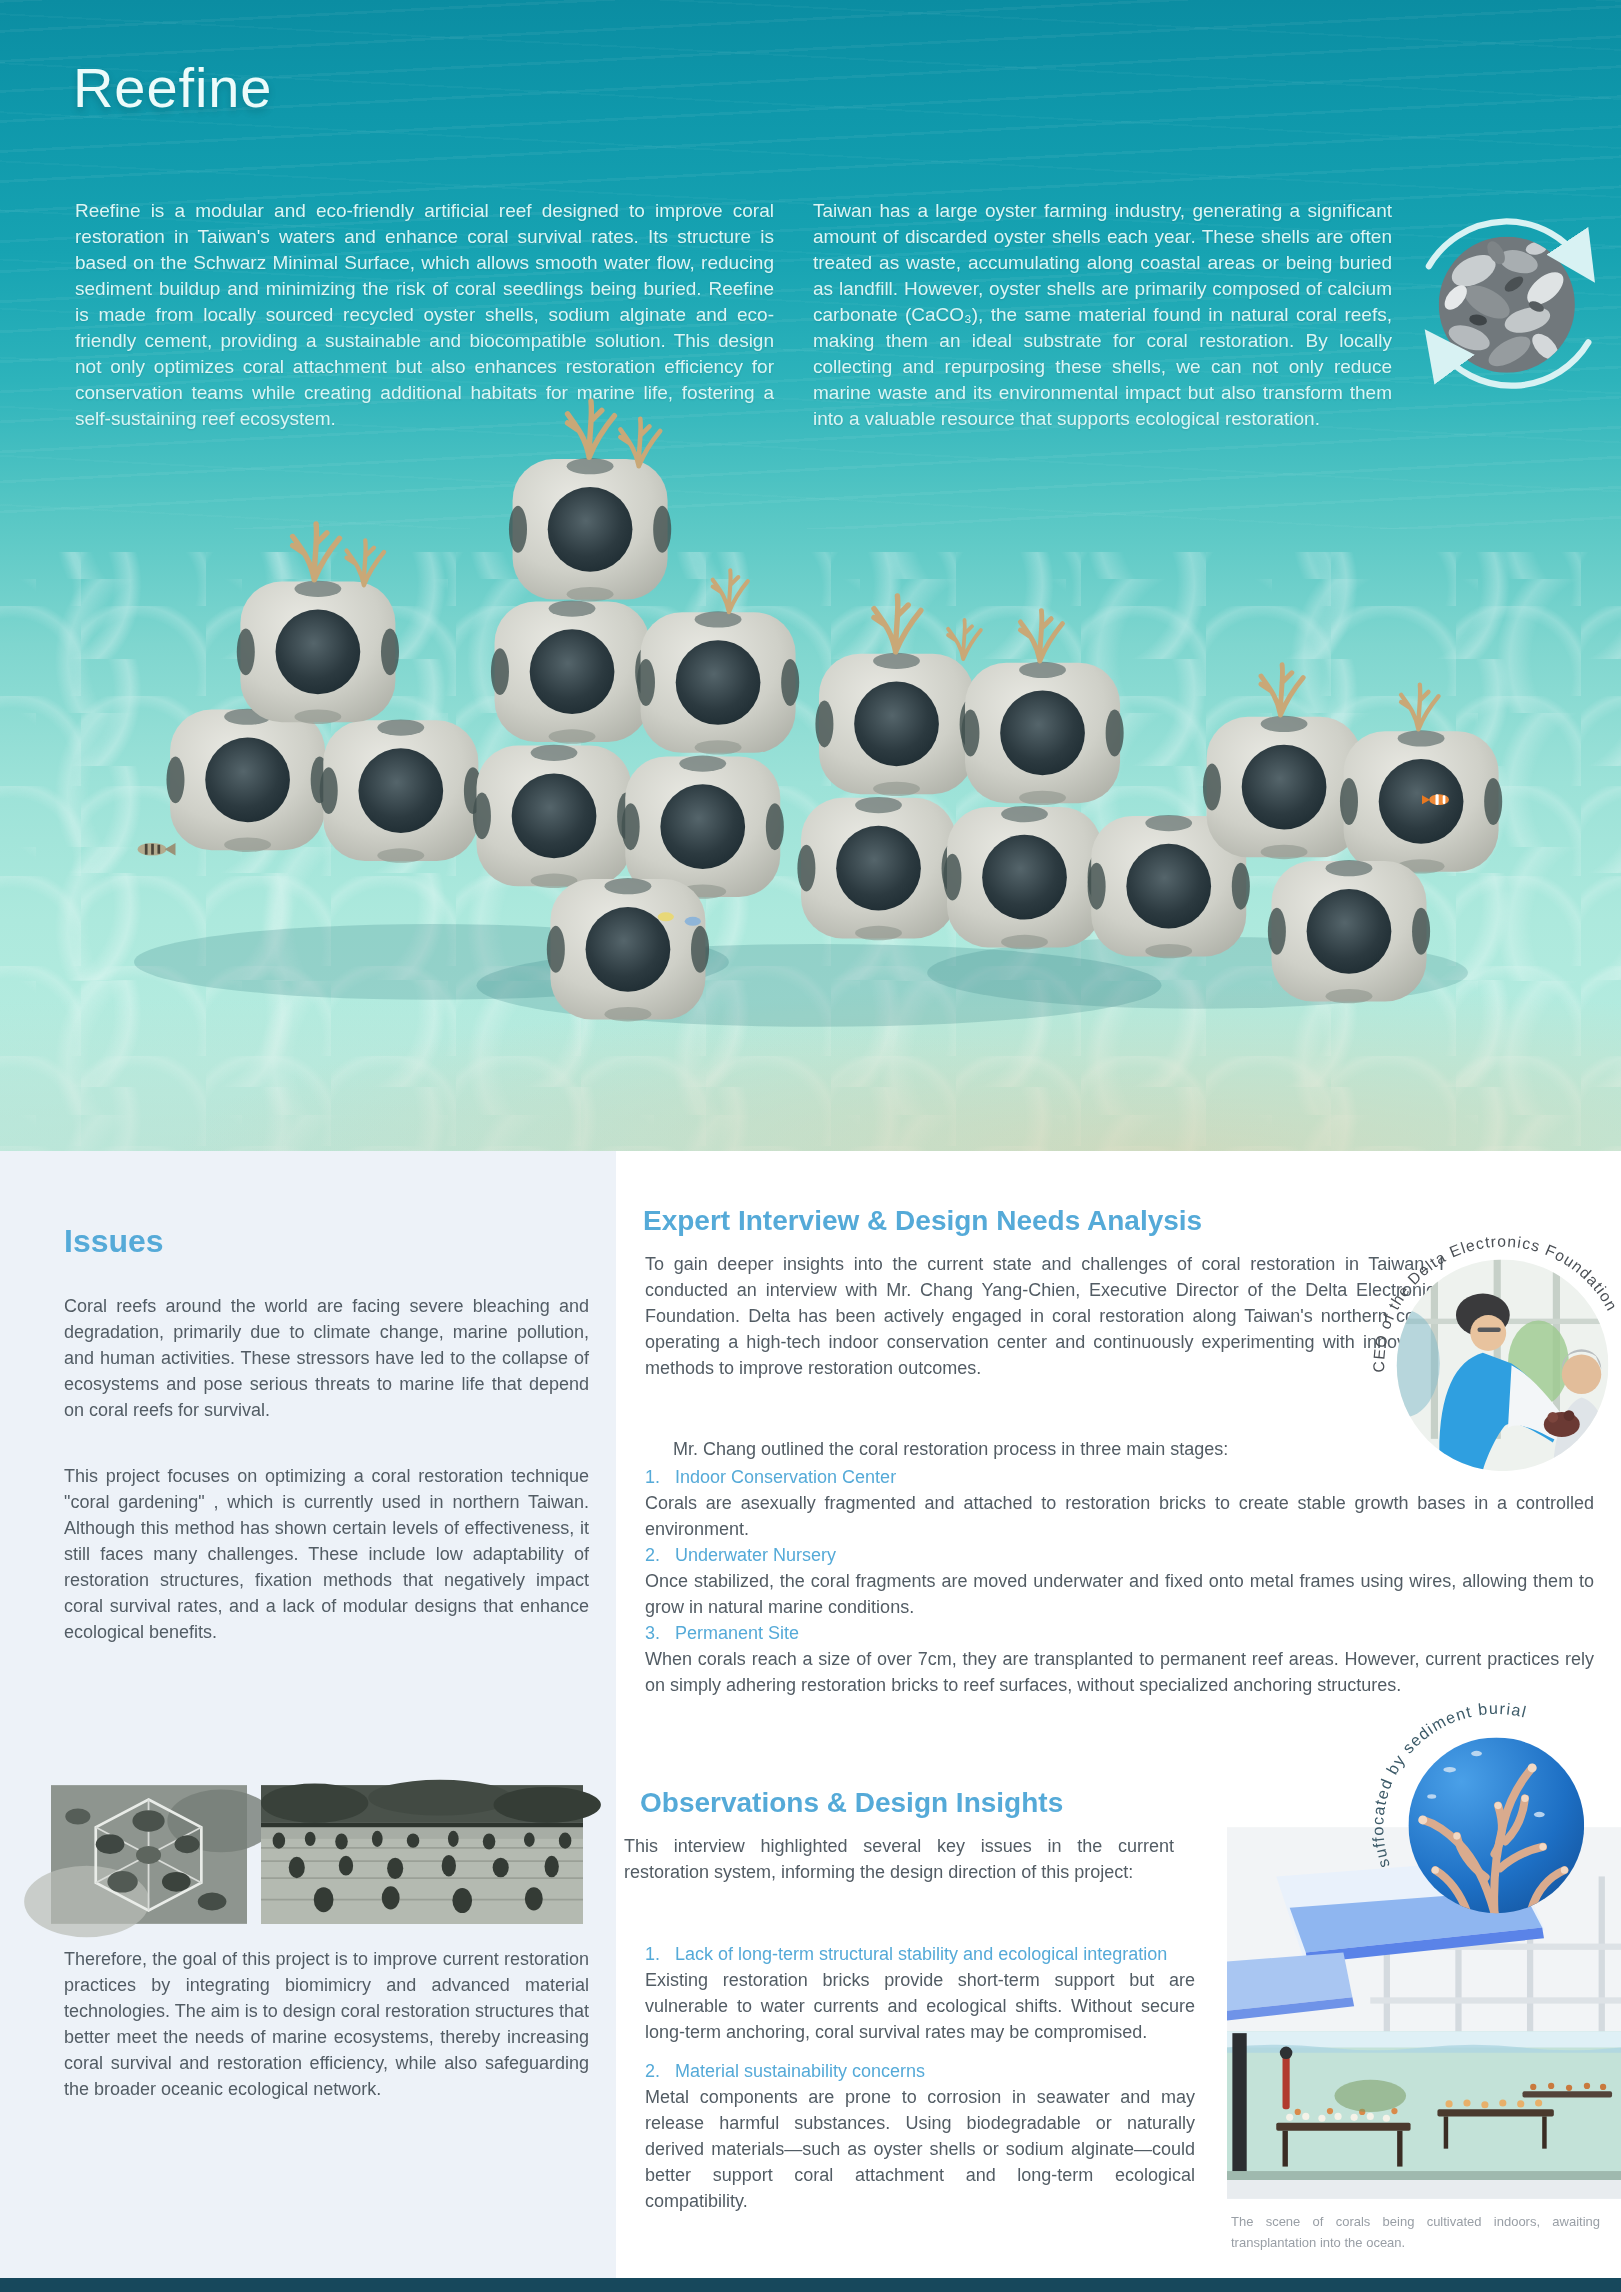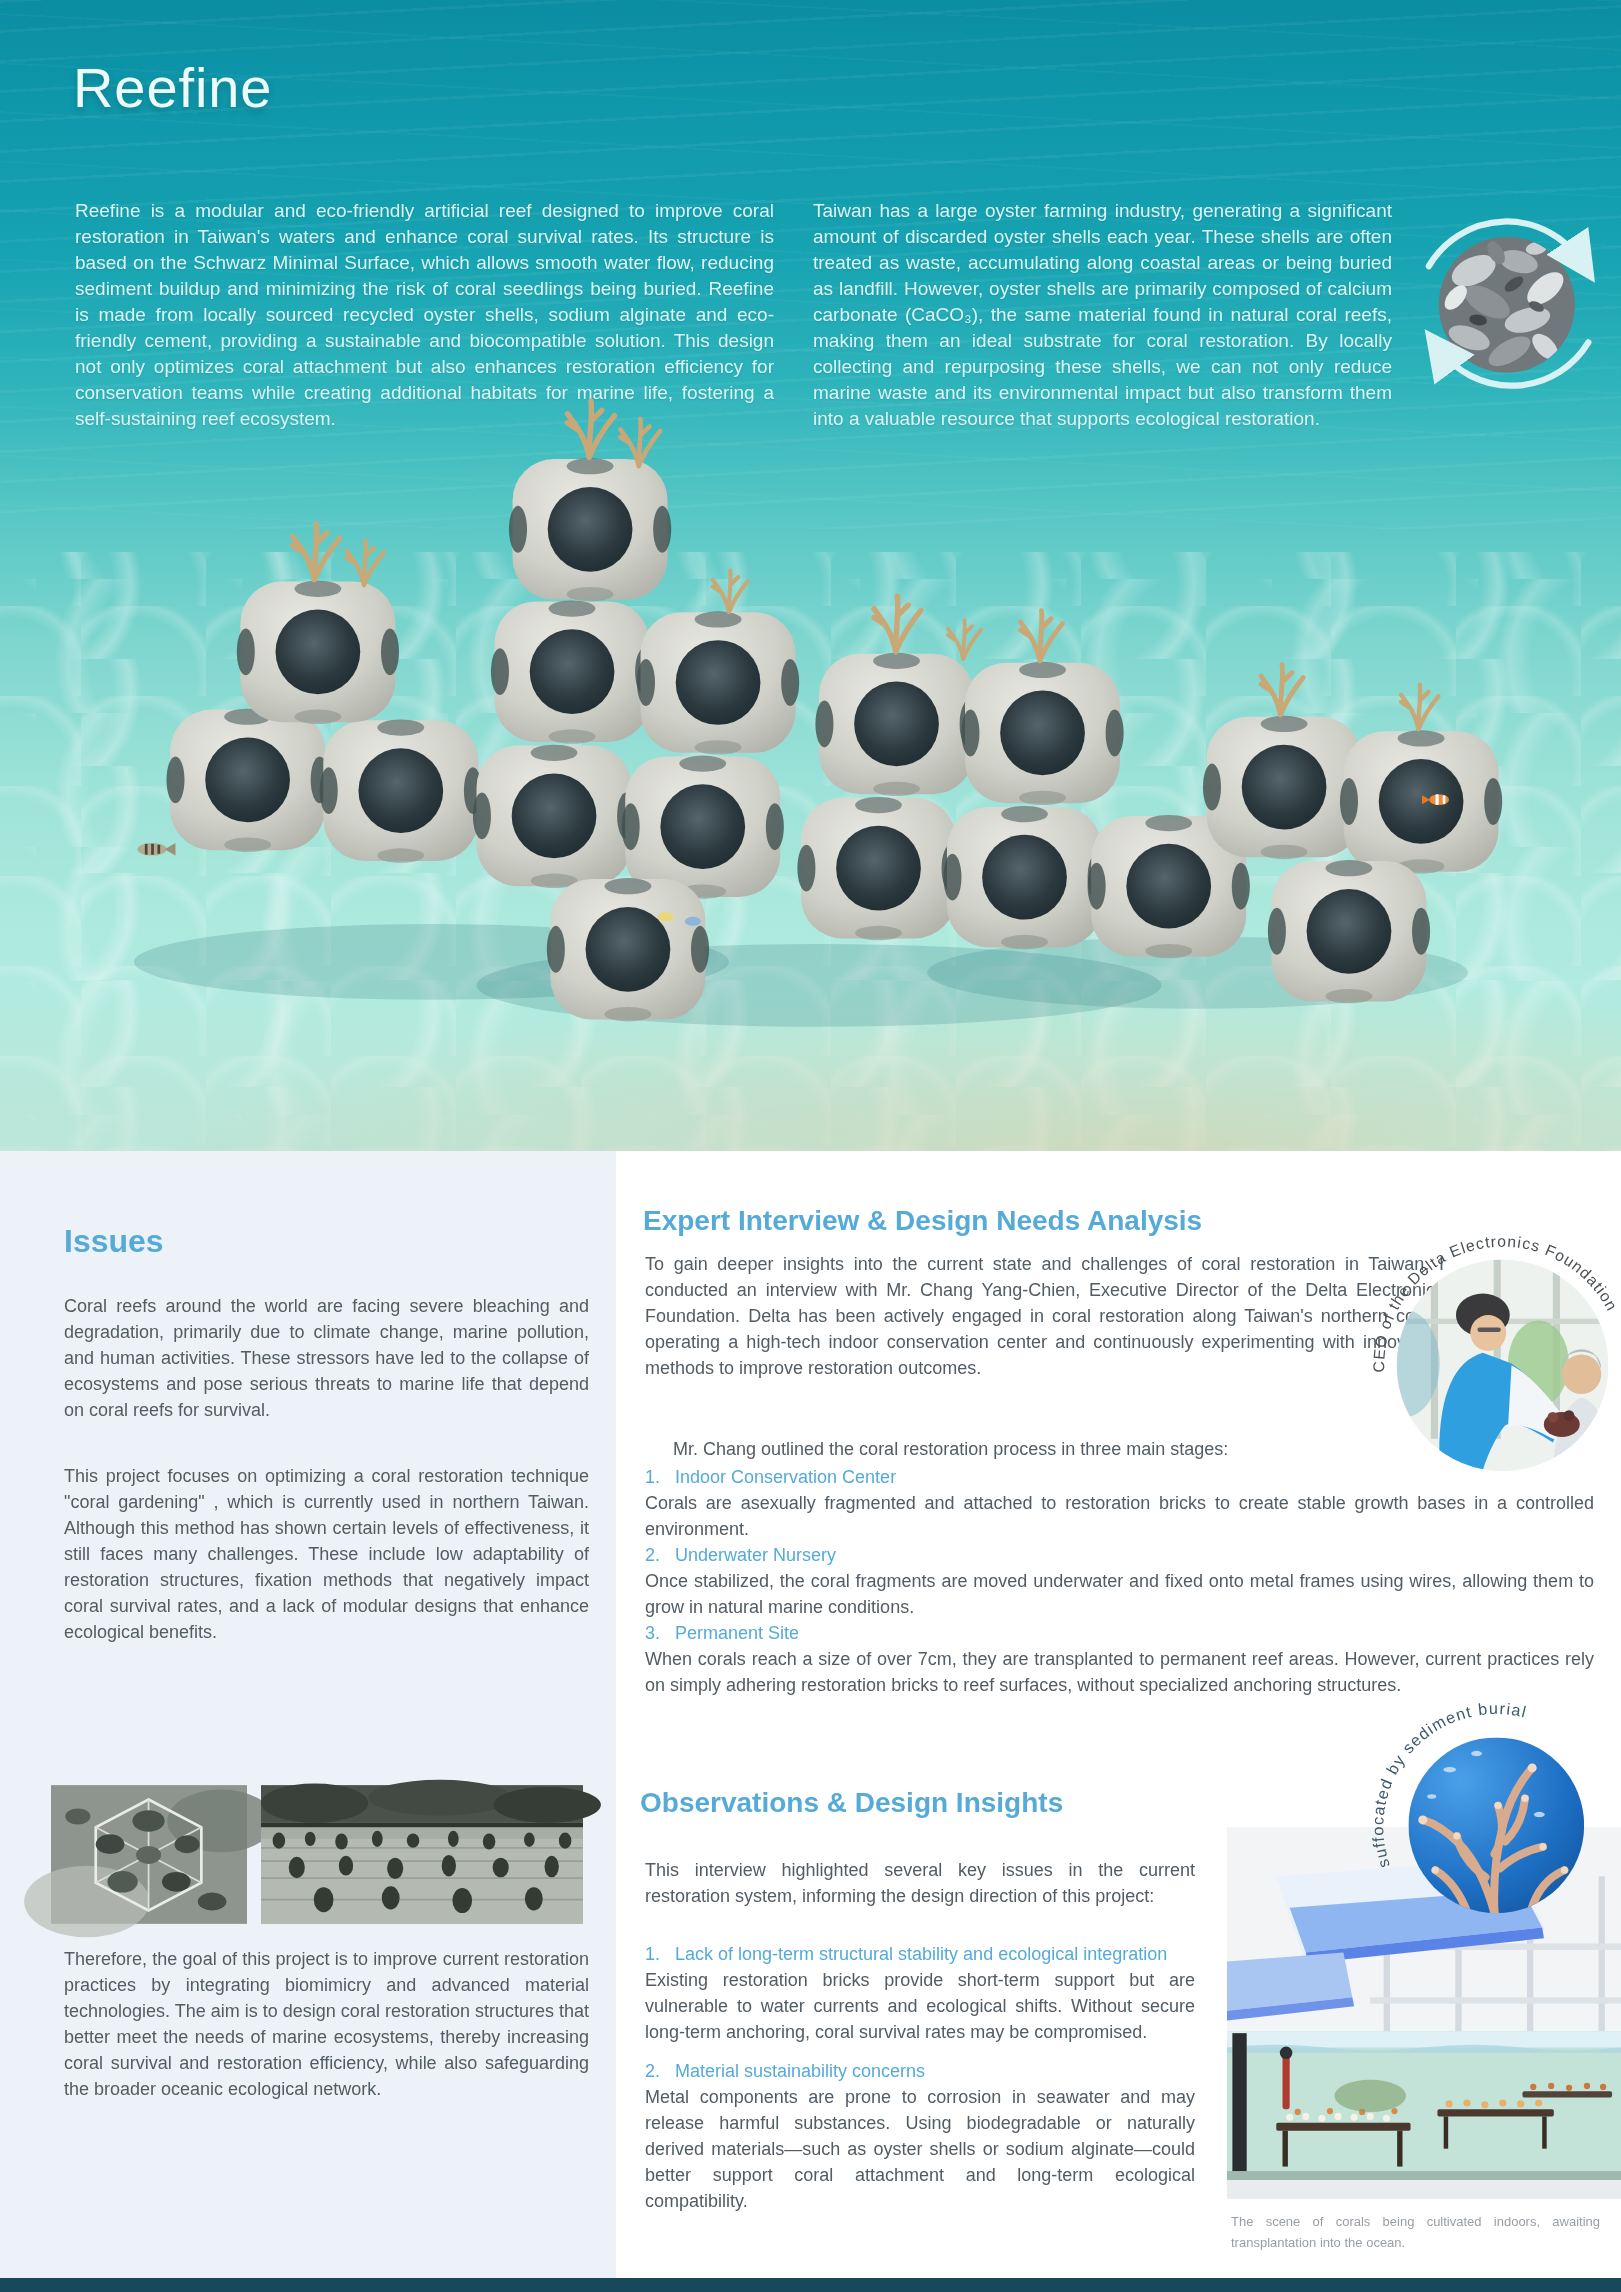--- a/index.html
+++ b/index.html
@@ -42,21 +42,21 @@
   .bw2{position:absolute;left:261px;top:634px;width:322px;height:139px;}
   .bw1 svg,.bw2 svg{display:block;width:100%;height:100%;}
   
   .int-h{position:absolute;left:643px;top:54px;font-size:28px;}
   .int-p{position:absolute;left:645px;top:100px;width:799px;}
   .stages-intro{position:absolute;left:645px;top:285px;width:949px;text-align:left;margin-left:28px;}
   .stages{position:absolute;left:645px;top:313px;width:949px;}
   .stage-t{color:#55aad8;font-size:18px;line-height:26px;}
   .stage-t .num{display:inline-block;width:30px;}
   .obs-h{position:absolute;left:640px;top:636px;font-size:28px;}
-  .obs-intro{position:absolute;left:645px;top:682px;width:550px;margin-top:24px;}
+  .obs-intro{position:absolute;left:624px;top:682px;width:550px;}
   .obs-items{position:absolute;left:645px;top:790px;width:550px;}
   .obs-title{display:flex;color:#55aad8;font-size:18px;line-height:26px;}
   .obs-title .num{flex:0 0 30px;}
   .obs-body{margin-bottom:12.5px;}
   .ceo-badge{position:absolute;left:1377px;top:1211px;width:244px;height:269px;}
   .sed-badge{position:absolute;left:1360px;top:1689px;width:269px;height:269px;z-index:3;}
   .aqua{position:absolute;left:1227px;top:1827px;width:394px;height:372px;z-index:2;}
   .aqua svg{display:block;width:100%;height:100%;}
   .caption{position:absolute;left:1231px;top:2212px;width:369px;color:#999fa6;
     font-size:13px;line-height:20.6px;text-align:justify;}

